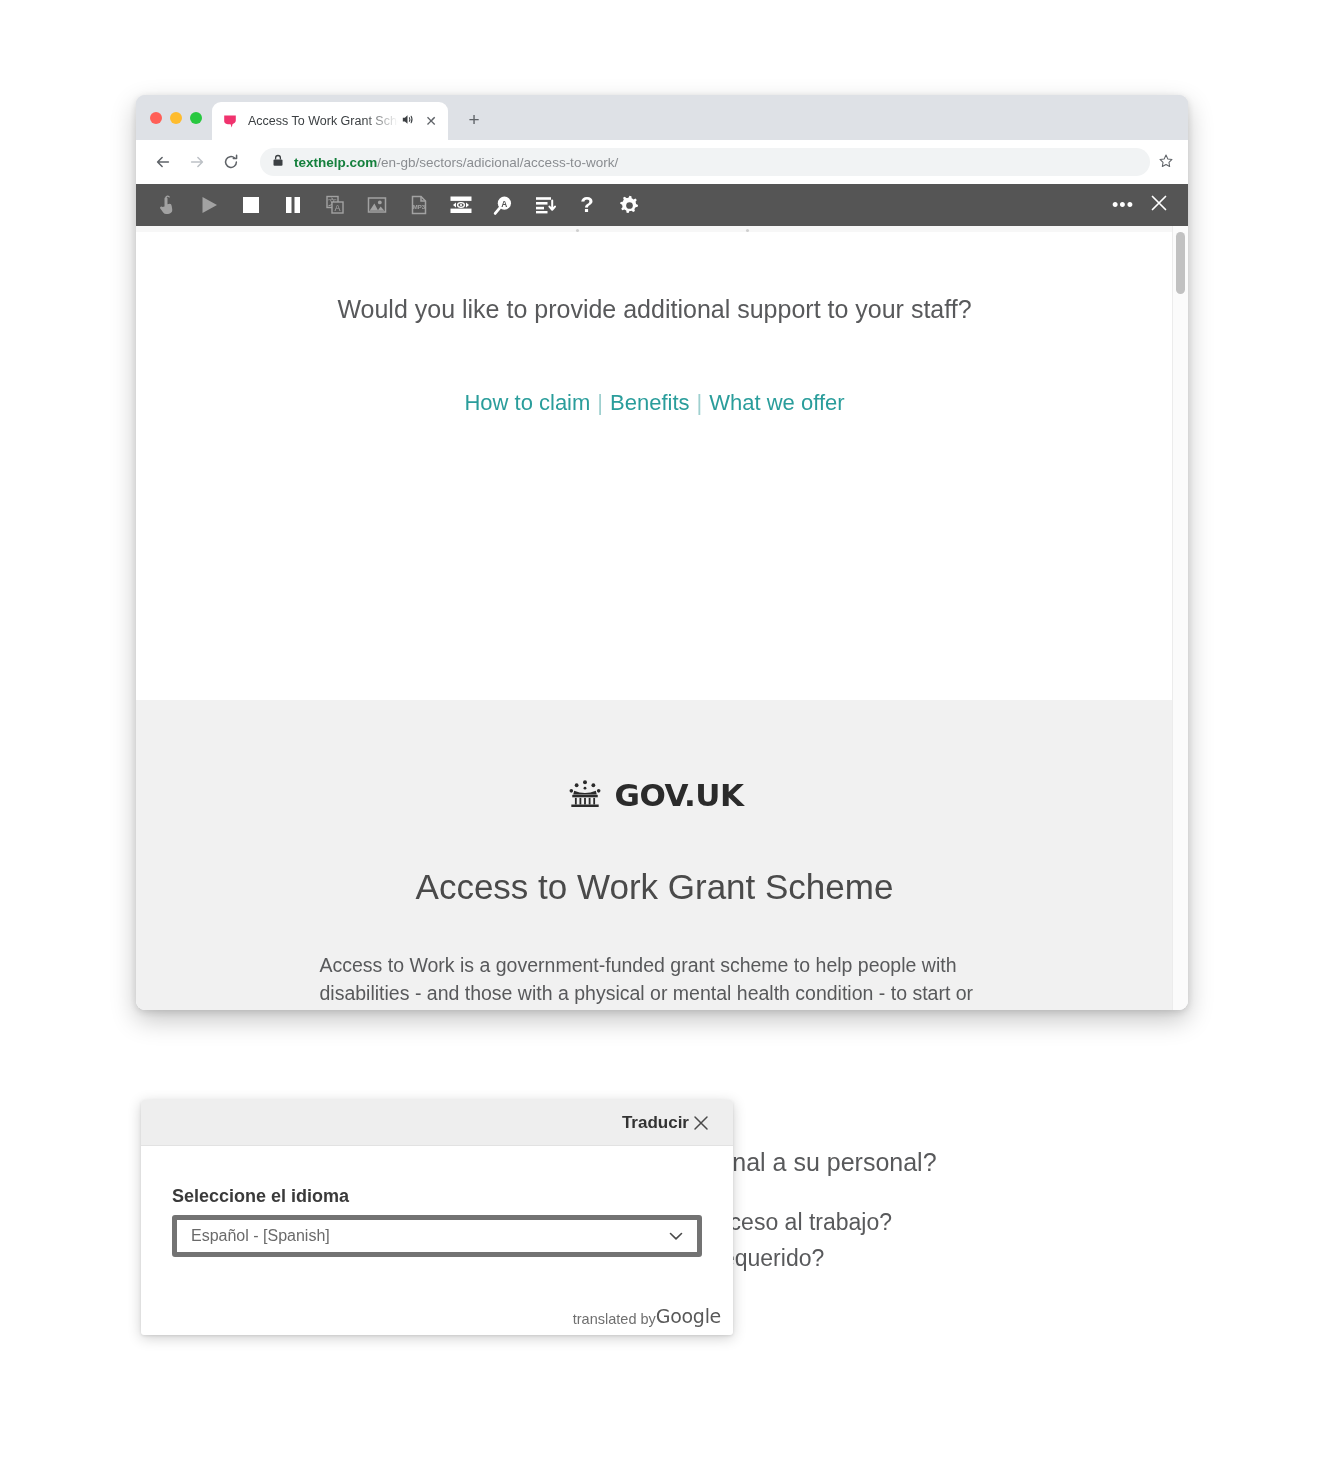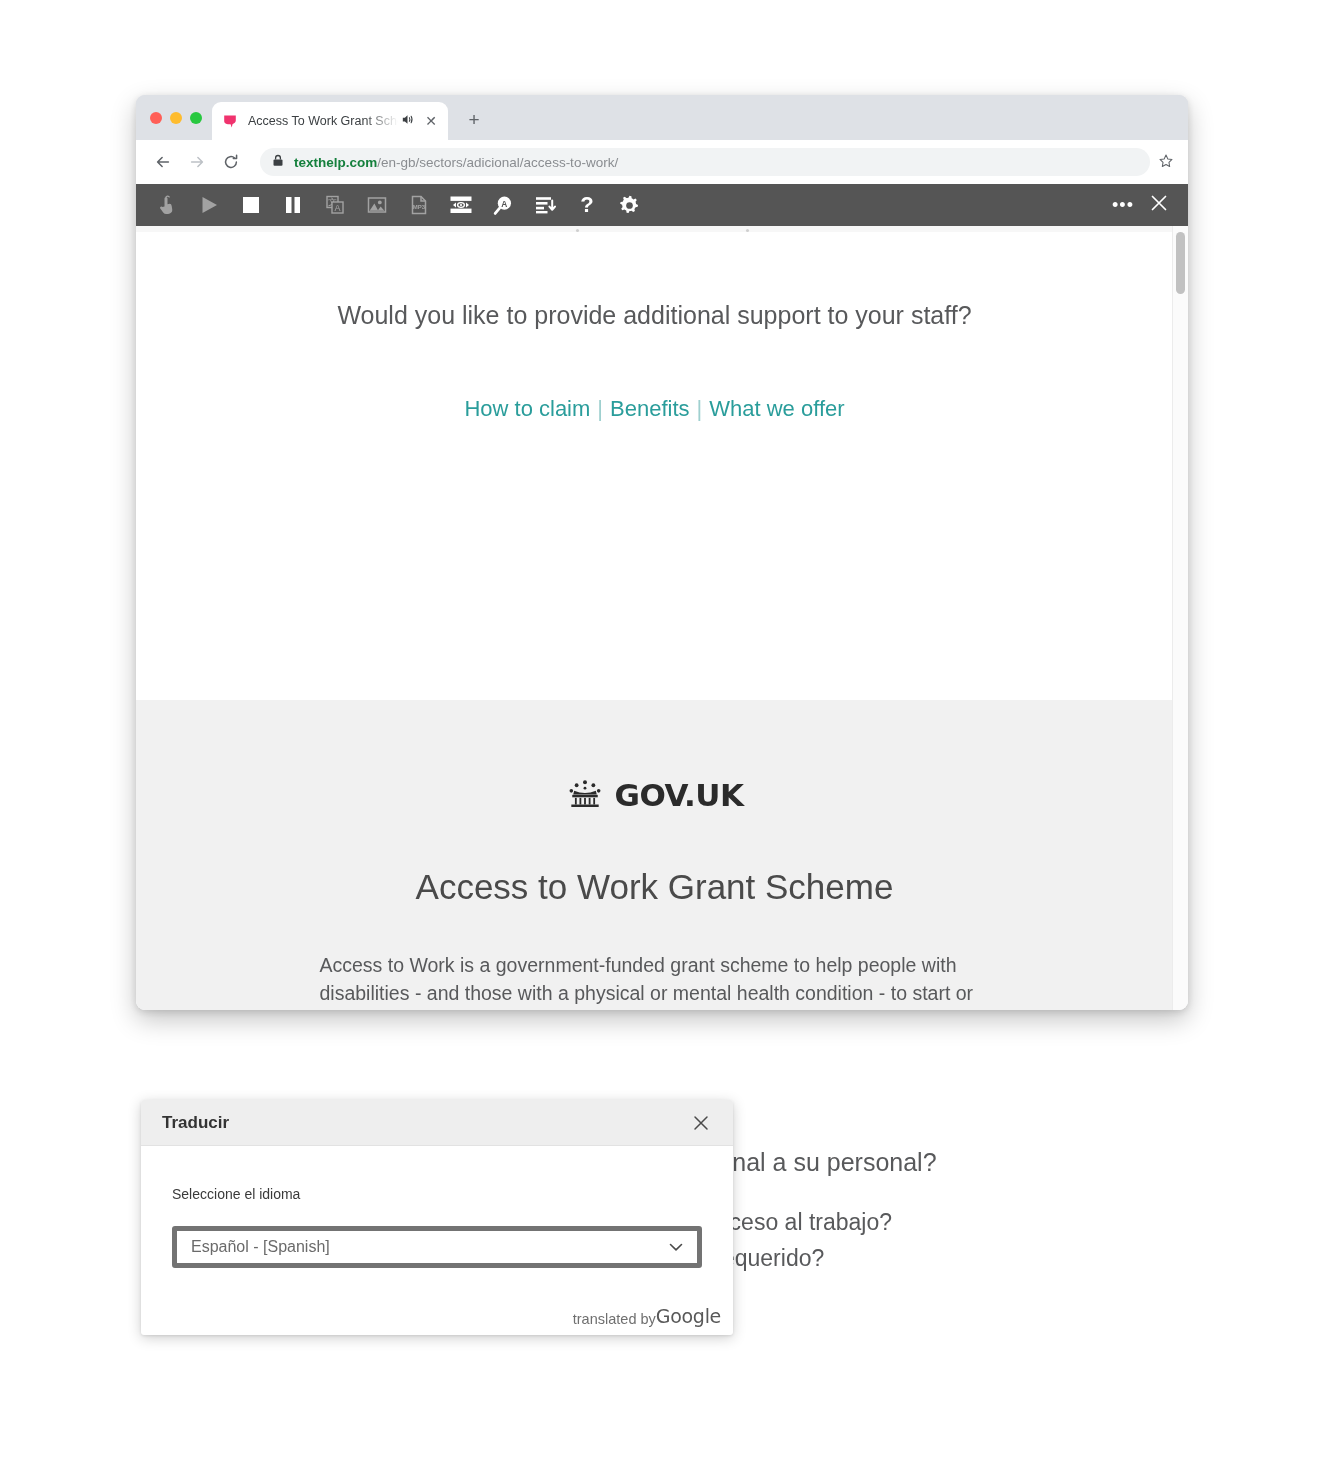--- a/index.html
+++ b/index.html
@@ -199,21 +199,21 @@
 
   
   #hero-band {
     position: absolute;
     left: 0; right: 15px; top: 6px;
     height: 356px;
     background: #ffffff;
     text-align: center;
   }
   #hero-question {
-    margin: 9px;
+    margin: 3px;
     padding-top: 60px;
     font-size: 25px;
     font-weight: 400;
     color: #58595b;
   }
   #hero-claim-wrap {
     margin-top: 24px;
     line-height: 1.45;
     font-size: 23px;
   }
@@ -330,34 +330,35 @@
     align-items: center;
     padding: 0 20px 0 21px;
     box-sizing: border-box;
     border-bottom: 1px solid #e2e2e2;
   }
   #dialog-title {
     flex: 1 1 auto;
     font-size: 17px;
     font-weight: 700;
     color: #333333;
+    text-align: right;
   }
   #dialog-close-icon {
     width: 24px; height: 24px;
     color: #4a4a4a;
     display: flex; align-items: center; justify-content: center;
   }
   #dialog-body {
     padding: 40px 31px 0 31px;
   }
   #language-label {
-    font-size: 14px;
-    font-weight: 400;
+    font-size: 18px;
+    font-weight: 700;
     color: #3a3a3a;
-    margin: 0 0 24px 0;
+    margin: 0 0 8px 0;
   }
   #language-select {
     position: relative;
     height: 42px;
     border: 5px solid #737373;
     border-radius: 3px;
     background: #ffffff;
     display: flex;
     align-items: center;
     padding: 0 14px;

